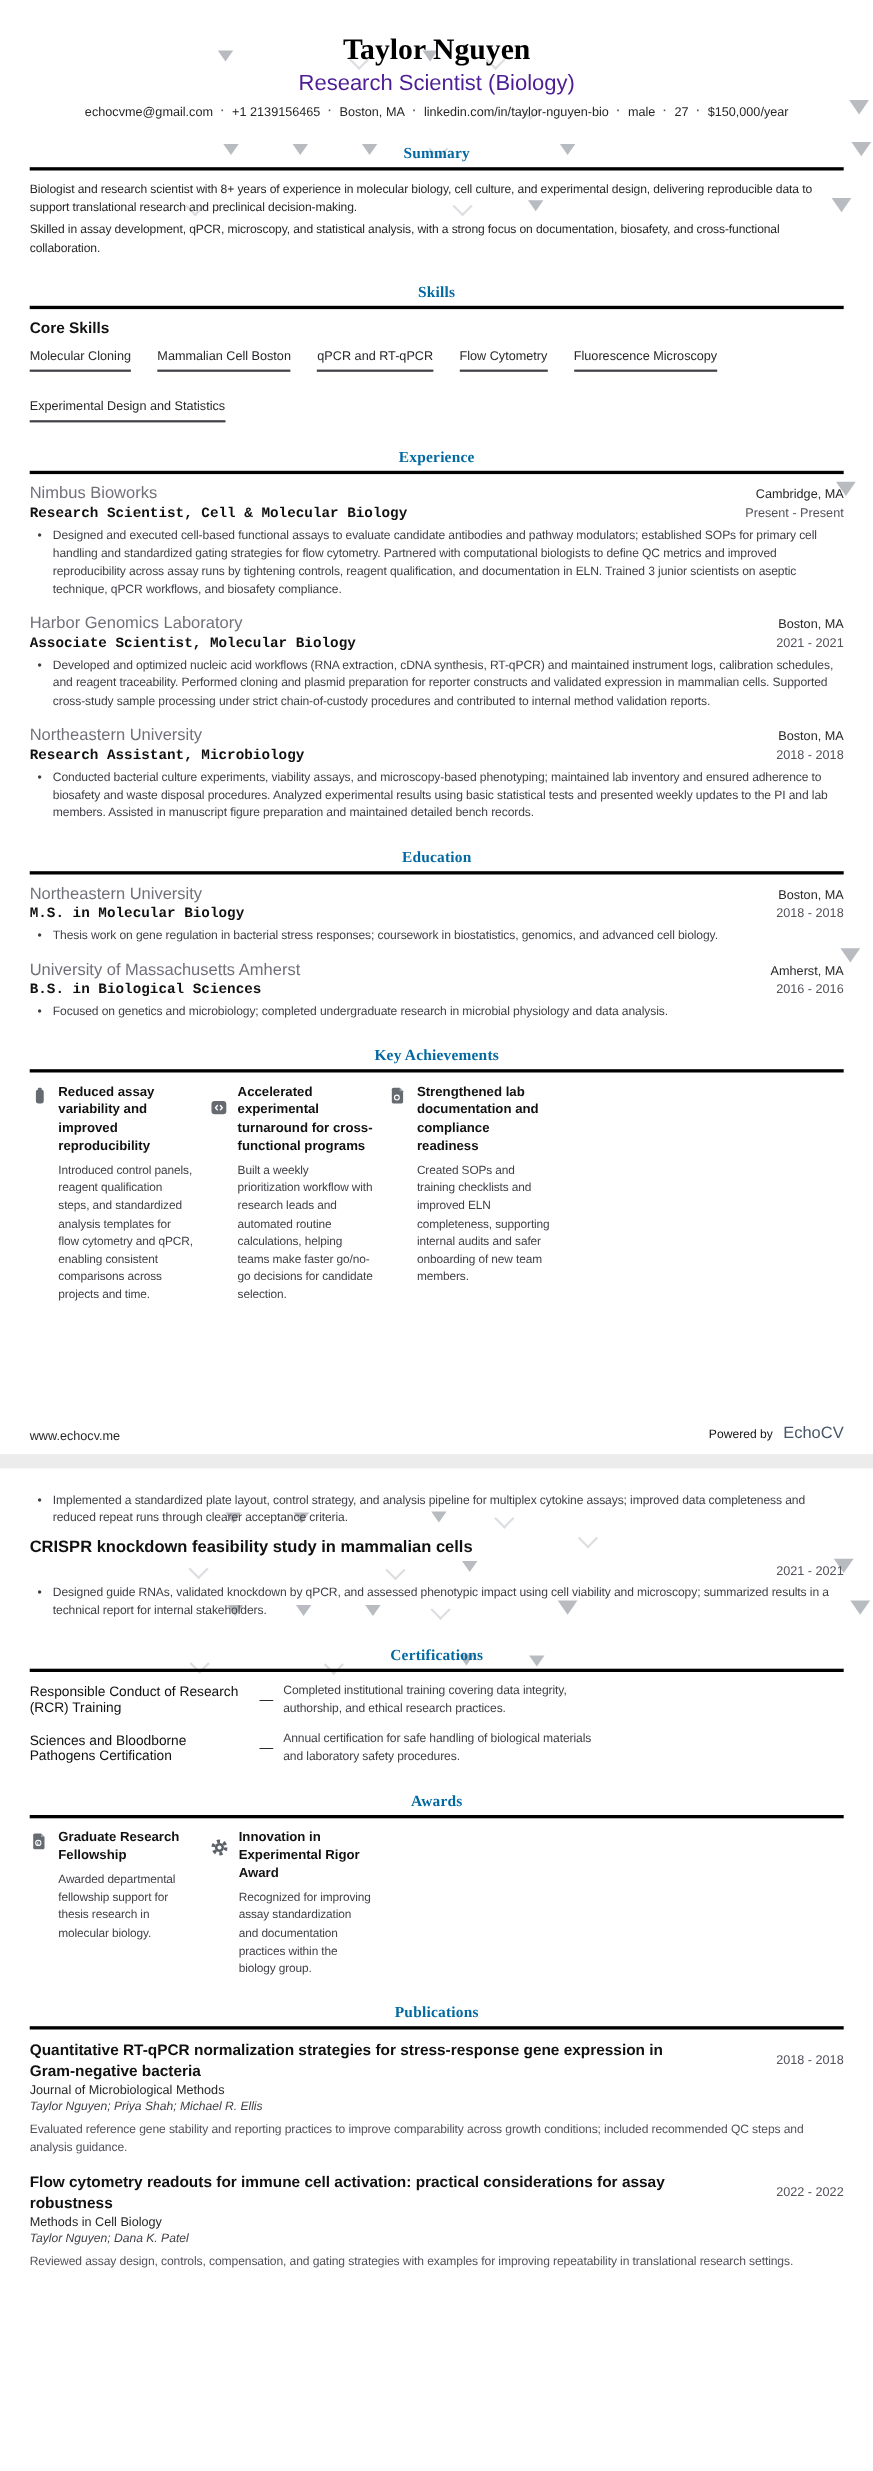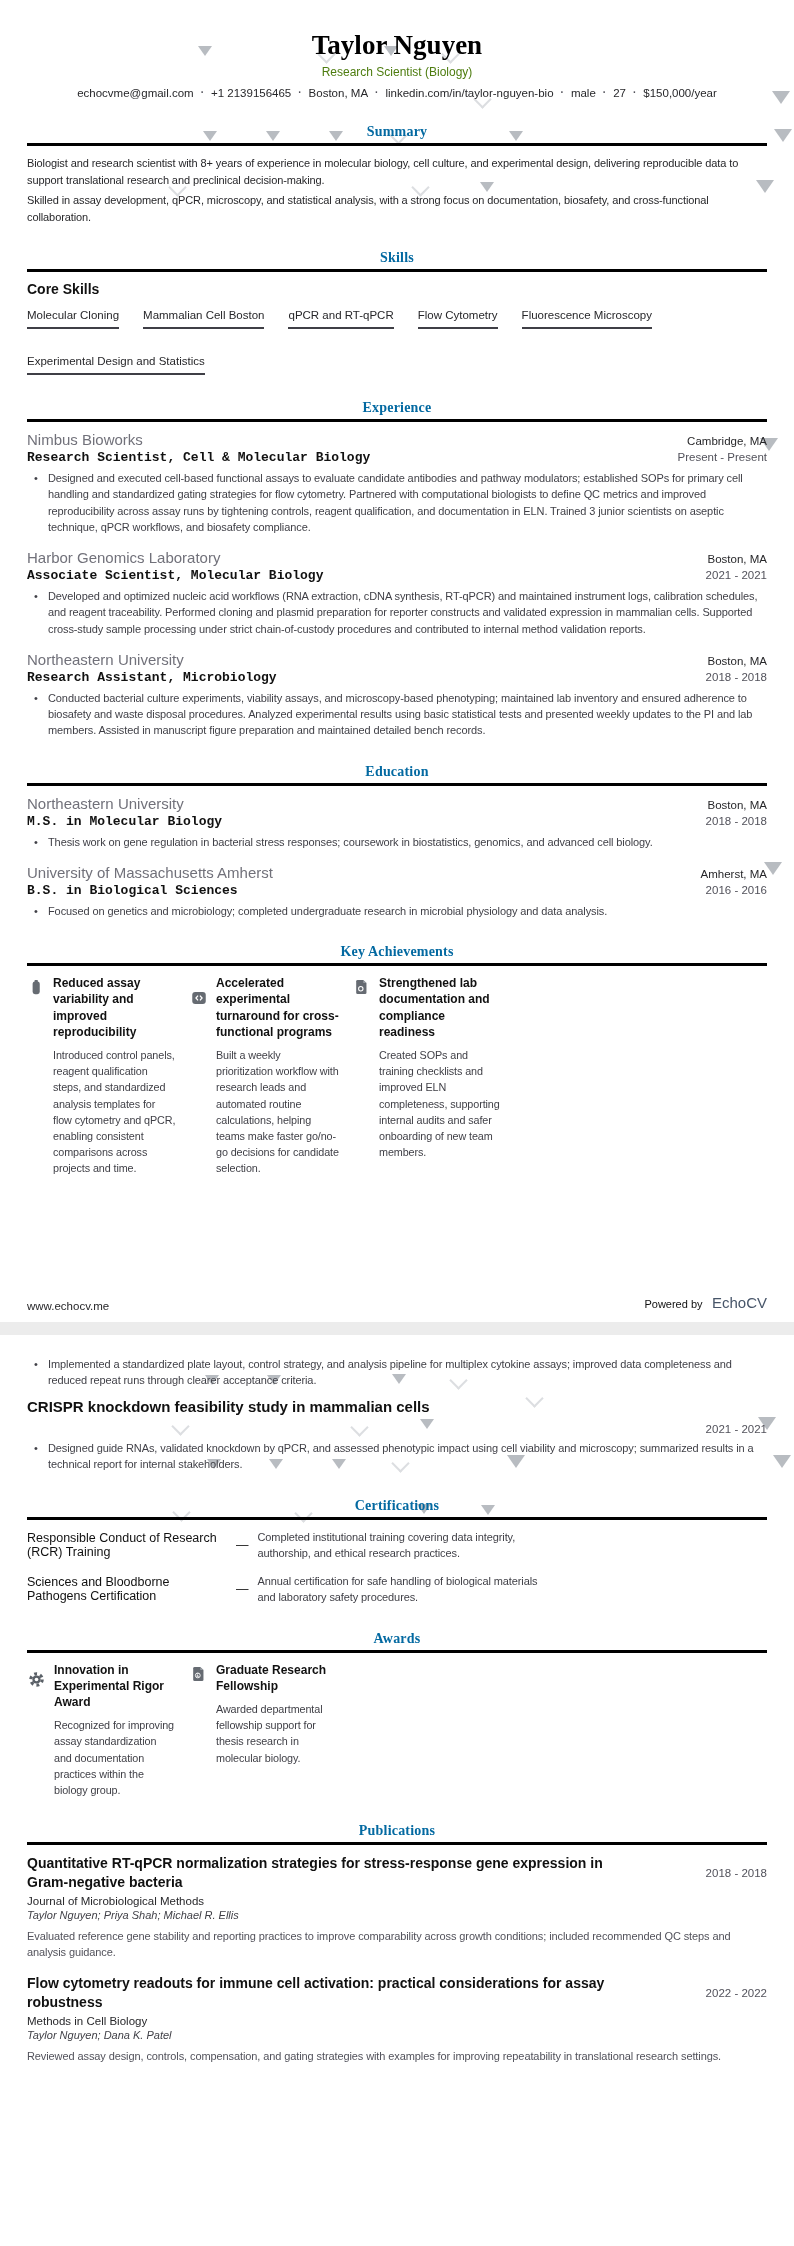--- a/index.html
+++ b/index.html
@@ -9,21 +9,21 @@
     color:#27272a; -webkit-font-smoothing:antialiased;
   }
   .page { position:relative; width:794px; background:#ffffff; overflow:hidden; }
   #page1 { height:1322px; }
   .page-gap { height:13px; background:#ececec; }
   #page2 { height:1111px; }
   .content { position:relative; z-index:1; padding:0 27px; }
 
   
   .h-name { font-family:"Liberation Serif", serif; font-weight:700; font-size:27px; color:#000; text-align:center; padding-top:30px; line-height:1.15; }
-  .h-title { text-align:center; font-size:12px; color:#4d7c0f; margin-top:4px; }
+  .h-title { text-align:center; font-size:20px; color:#4c1d95; margin-top:4px; }
   .h-contact { text-align:center; font-size:11.5px; color:#27272a; margin-top:8px; }
   .dot { color:#52525b; margin:0 7px; font-weight:700; font-size:10px; vertical-align:1px; }
 
   
   .sec-head { font-family:"Liberation Serif", serif; font-weight:700; font-size:14px; color:#0369a1; text-align:center; margin-top:25px; margin-bottom:3px; letter-spacing:.2px; }
   .sec-rule { height:3px; background:#000; margin-bottom:9px; }
 
   
   .para { font-size:11px; line-height:1.5; color:#27272a; letter-spacing:-.1px; margin:0 0 4px 0; }
 
@@ -311,44 +311,44 @@
         <span class="cert-dash">—</span>
         <span class="cert-desc">Annual certification for safe handling of biological materials and laboratory safety procedures.</span>
       </div>
     </div>
 
     <div>
       <div class="sec-head">Awards</div>
       <div class="sec-rule"></div>
       <div class="icon-grid g2">
         <div class="icard">
-          <span class="ic" style="padding-top:8px">
-            <svg width="19" height="19" viewBox="0 0 24 24">
-                <circle cx="12" cy="12" r="7.2" fill="none" stroke="#5b6168" stroke-width="4" stroke-dasharray="3.6 3.94"></circle>
-                <circle cx="12" cy="12" r="5.2" fill="#5b6168"></circle>
-                <circle cx="12" cy="12" r="2.3" fill="#fff"></circle>
-              </svg>
-          </span>
-          <div>
-            <div class="icard-title">Innovation in Experimental Rigor Award</div>
-            <div class="icard-body">Recognized for improving assay standardization and documentation practices within the biology group.</div>
-          </div>
-        </div>
-        <div class="icard">
           <span class="ic">
             <svg width="17" height="20" viewBox="0 0 24 24">
                 <path d="M6.5 2h8l4.5 4.5V20a2 2 0 0 1-2 2h-10.5a2 2 0 0 1-2-2V4a2 2 0 0 1 2-2z" fill="#666b72"></path>
                 <path d="M14.5 2v4.5H19z" fill="#9a9fa5"></path>
                 <circle cx="11" cy="14" r="3.4" fill="none" stroke="#fff" stroke-width="1.3"></circle>
                 <text x="11" y="16.4" font-size="6.5" fill="#fff" text-anchor="middle" font-family="Liberation Sans, sans-serif">£</text>
               </svg>
           </span>
           <div>
             <div class="icard-title">Graduate Research Fellowship</div>
             <div class="icard-body">Awarded departmental fellowship support for thesis research in molecular biology.</div>
+          </div>
+        </div>
+        <div class="icard">
+          <span class="ic" style="padding-top:8px">
+            <svg width="19" height="19" viewBox="0 0 24 24">
+                <circle cx="12" cy="12" r="7.2" fill="none" stroke="#5b6168" stroke-width="4" stroke-dasharray="3.6 3.94"></circle>
+                <circle cx="12" cy="12" r="5.2" fill="#5b6168"></circle>
+                <circle cx="12" cy="12" r="2.3" fill="#fff"></circle>
+              </svg>
+          </span>
+          <div>
+            <div class="icard-title">Innovation in Experimental Rigor Award</div>
+            <div class="icard-body">Recognized for improving assay standardization and documentation practices within the biology group.</div>
           </div>
         </div>
       </div>
     </div>
 
     <div>
       <div class="sec-head">Publications</div>
       <div class="sec-rule"></div>
 
       <div class="pub">

